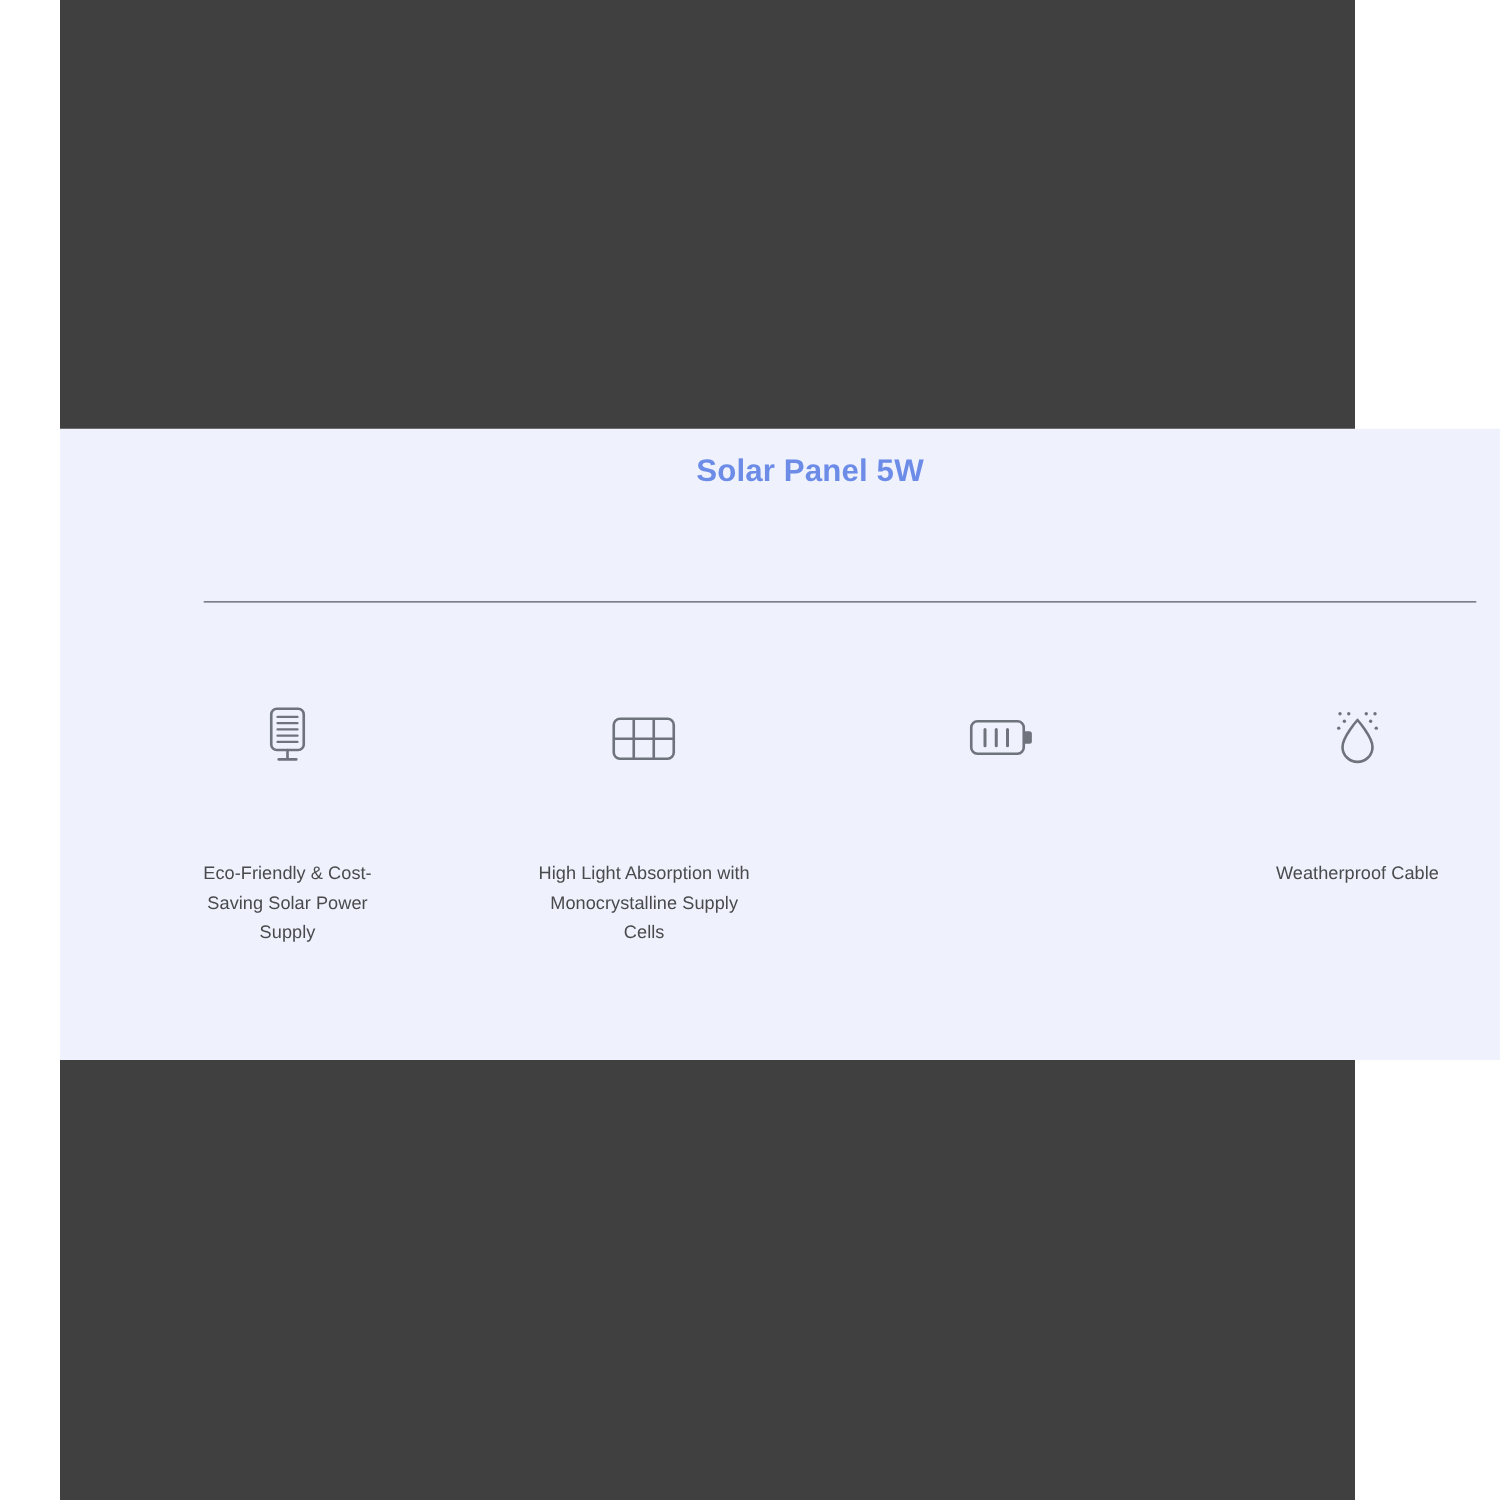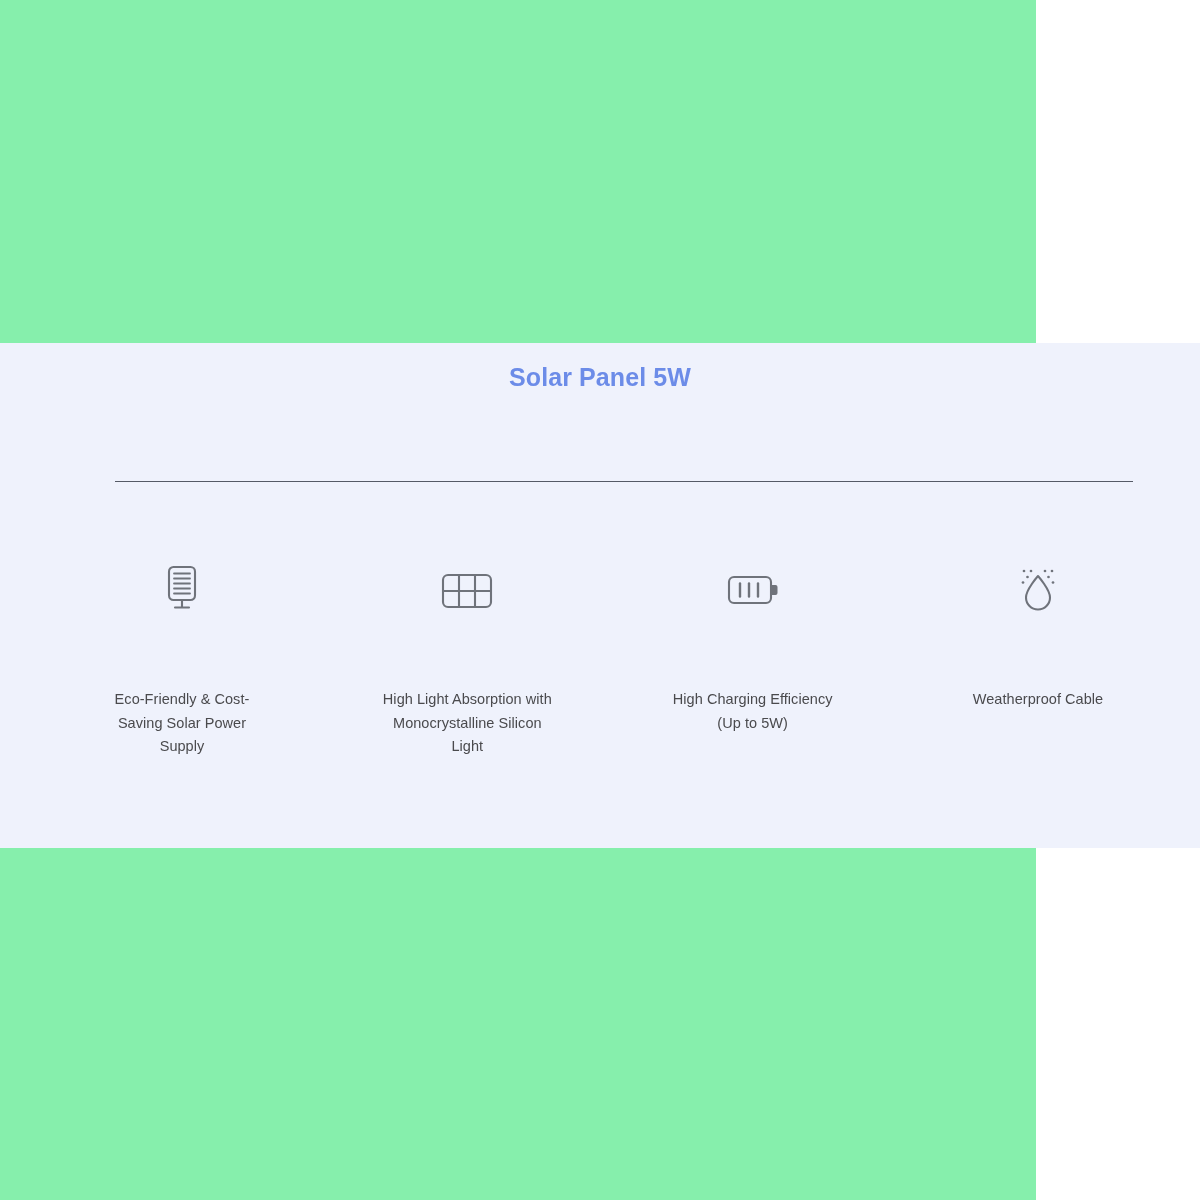--- a/index.html
+++ b/index.html
@@ -11,21 +11,22 @@
     height: 1200px;
     background: #ffffff;
     font-family: "Liberation Sans", sans-serif;
     overflow: hidden;
   }
 
   .page {
     position: relative;
     width: 1036px;
     height: 1200px;
-    background: #86efac;
+    background: #404040;
+    margin-left: 48px;
   }
 
   
   .feature-band {
     position: absolute;
     left: 0;
     top: 343px;
     width: 1200px;
     height: 505px;
     background: #eff2fc;
@@ -126,34 +127,33 @@
 
       <div class="feature-item">
         <div class="feature-icon">
           <svg width="56" height="48" viewBox="0 0 56 48" fill="none" aria-hidden="true">
             <rect x="4" y="10" width="48" height="32" rx="5" stroke="#6f737b" stroke-width="2.1"></rect>
             <line x1="4" y1="26" x2="52" y2="26" stroke="#6f737b" stroke-width="2.1"></line>
             <line x1="20" y1="10" x2="20" y2="42" stroke="#6f737b" stroke-width="2.1"></line>
             <line x1="36" y1="10" x2="36" y2="42" stroke="#6f737b" stroke-width="2.1"></line>
           </svg>
         </div>
-        <div class="feature-label">High Light Absorption with Monocrystalline Silicon Light</div>
+        <div class="feature-label">High Light Absorption with Monocrystalline Supply Cells</div>
       </div>
 
       <div class="feature-item">
         <div class="feature-icon">
           <svg width="56" height="44" viewBox="0 0 56 44" fill="none" aria-hidden="true">
             <rect x="4" y="10" width="42" height="26" rx="5" stroke="#6f737b" stroke-width="2.1"></rect>
             <path d="M47 18 h3.5 a2 2 0 0 1 2 2 v6 a2 2 0 0 1 -2 2 H47 z" fill="#6f737b"></path>
             <line x1="15" y1="16.5" x2="15" y2="29.5" stroke="#6f737b" stroke-width="2.4" stroke-linecap="round"></line>
             <line x1="24" y1="16.5" x2="24" y2="29.5" stroke="#6f737b" stroke-width="2.4" stroke-linecap="round"></line>
             <line x1="33" y1="16.5" x2="33" y2="29.5" stroke="#6f737b" stroke-width="2.4" stroke-linecap="round"></line>
           </svg>
         </div>
-        <div class="feature-label">High Charging Efficiency (Up to 5W)</div>
       </div>
 
 
       <div class="feature-item">
         <div class="feature-icon">
           <svg width="48" height="52" viewBox="0 0 48 52" fill="none" aria-hidden="true">
             <path d="M24 13 C24 13 36 26.5 36 34.5 A12 12 0 0 1 12 34.5 C12 26.5 24 13 24 13 Z" stroke="#6f737b" stroke-width="2.1" stroke-linejoin="round"></path>
             <circle cx="10" cy="8" r="1.35" fill="#6f737b"></circle>
             <circle cx="17" cy="8" r="1.35" fill="#6f737b"></circle>
             <circle cx="31" cy="8" r="1.35" fill="#6f737b"></circle>

